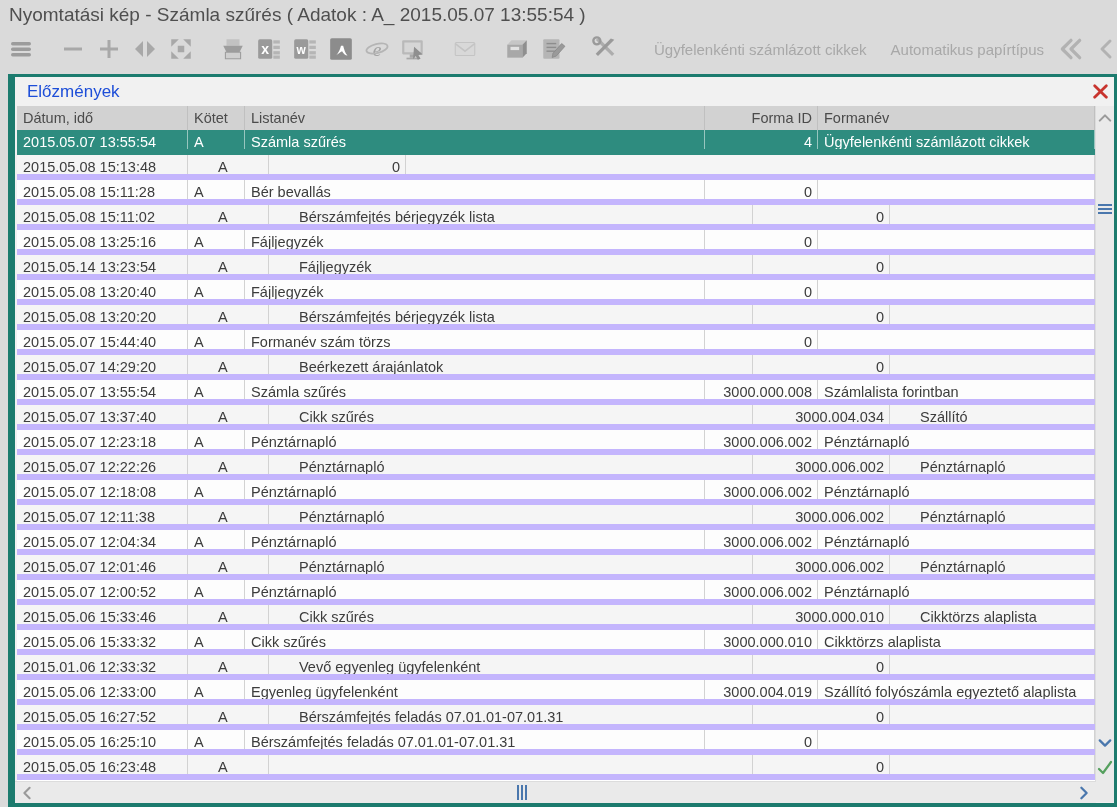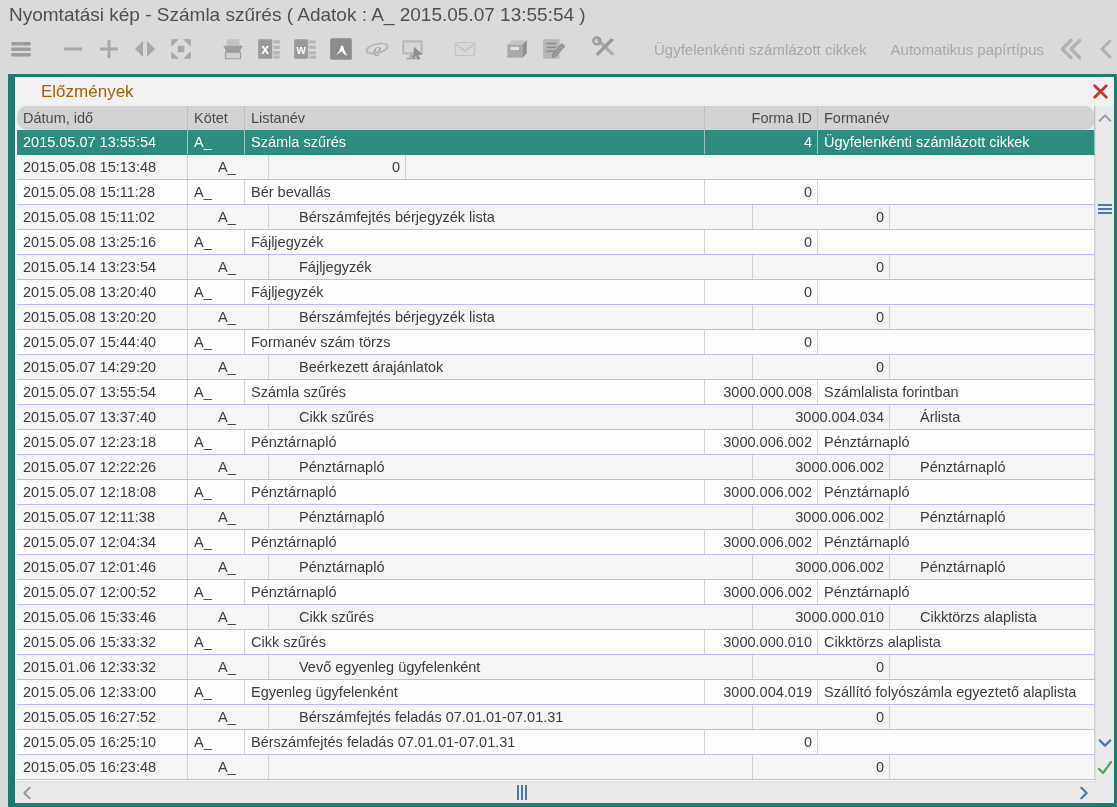--- a/index.html
+++ b/index.html
@@ -39,39 +39,39 @@
     background:#f1f1f1;
     border:3px solid #1c7b6e;border-left-width:7px;border-bottom-width:4px;
     box-sizing:border-box;
     display:flex;flex-direction:column;
   }
   .panel-header{
     height:29px;flex:0 0 auto;display:flex;align-items:center;
     background:#f1f1f1;position:relative;
   }
   .panel-title{
-    color:#a16207;font-size:17px;padding-left:26px;
+    color:#1d4ed8;font-size:17px;padding-left:12px;
   }
   .close-btn{
     position:absolute;right:3px;top:3px;width:22px;height:22px;
     display:flex;align-items:center;justify-content:center;cursor:default;
   }
   .panel-body{flex:1 1 auto;display:flex;min-height:0;}
   .grid{
     flex:1 1 auto;display:flex;flex-direction:column;min-width:0;
     padding-left:2px;
   }
-  .thead{display:flex;flex:0 0 auto;height:24px;background:#d2d2d2;border-radius:10px;}
+  .thead{display:flex;flex:0 0 auto;height:24px;background:#d2d2d2;}
   .th{
     box-sizing:border-box;font-size:14.5px;color:#4b4b4b;line-height:24px;
     padding:0 6px;border-right:1px solid #c0c0c0;
     white-space:nowrap;overflow:hidden;
   }
   .tbody{flex:1 1 auto;overflow:hidden;background:#fff;}
-  .tr{display:flex;height:25px;box-sizing:border-box;border-bottom:1px solid #c4b5fd;background:#fdfdfd;}
+  .tr{display:flex;height:25px;box-sizing:border-box;border-bottom:6px solid #c4b5fd;background:#fdfdfd;}
   .tr.alt{background:#f5f5f5;gap:24px;}
   .tr.sel{background:#2e8c7f;border-bottom-color:#2e8c7f;}
   .td{
     box-sizing:border-box;font-size:14.5px;color:#3c3c3c;line-height:24px;
     padding:0 6px;border-right:1px solid #d2d2d2;
     white-space:nowrap;overflow:hidden;
   }
   .tr.sel .td{color:#ffffff;border-right-color:rgba(255,255,255,.5);}
   .c0{width:171px;flex:0 0 auto;}
   .c1{width:57px;flex:0 0 auto;}
@@ -387,21 +387,21 @@
             <div class="td c1">A_</div>
             <div class="td c2">Számla szűrés</div>
             <div class="td c3">3000.000.008</div>
             <div class="td c4">Számlalista forintban</div>
           </div>
           <div class="tr alt">
             <div class="td c0">2015.05.07 13:37:40</div>
             <div class="td c1">A_</div>
             <div class="td c2">Cikk szűrés</div>
             <div class="td c3">3000.004.034</div>
-            <div class="td c4">Árlista</div>
+            <div class="td c4">Szállító</div>
           </div>
           <div class="tr">
             <div class="td c0">2015.05.07 12:23:18</div>
             <div class="td c1">A_</div>
             <div class="td c2">Pénztárnapló</div>
             <div class="td c3">3000.006.002</div>
             <div class="td c4">Pénztárnapló</div>
           </div>
           <div class="tr alt">
             <div class="td c0">2015.05.07 12:22:26</div>

